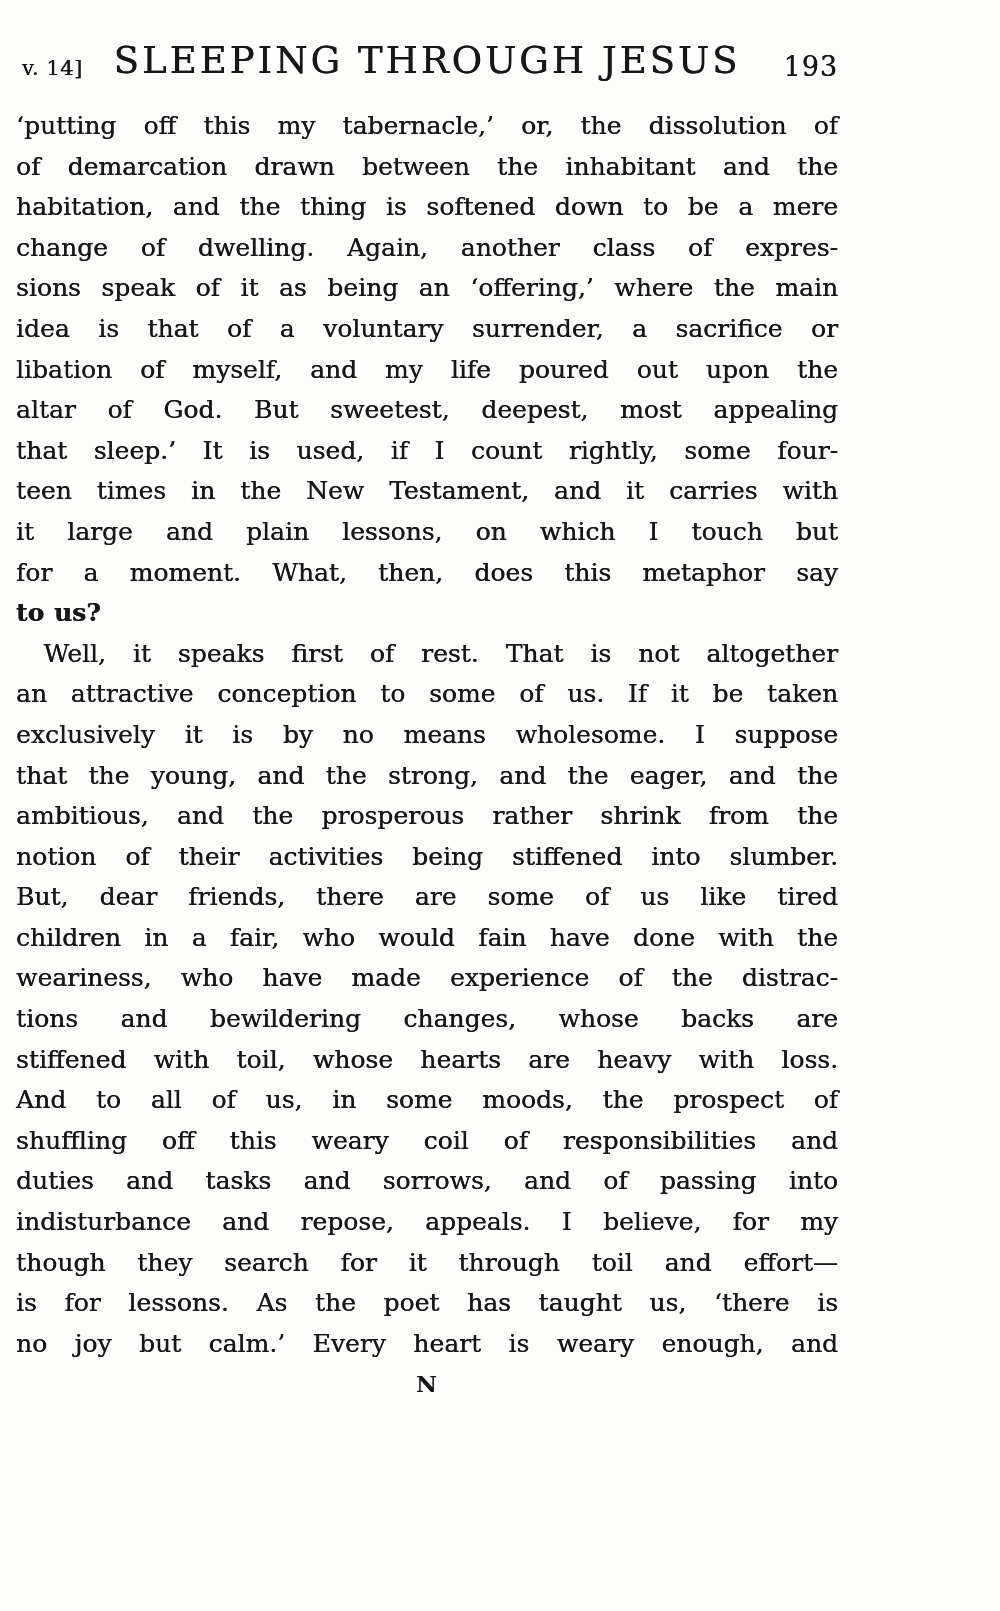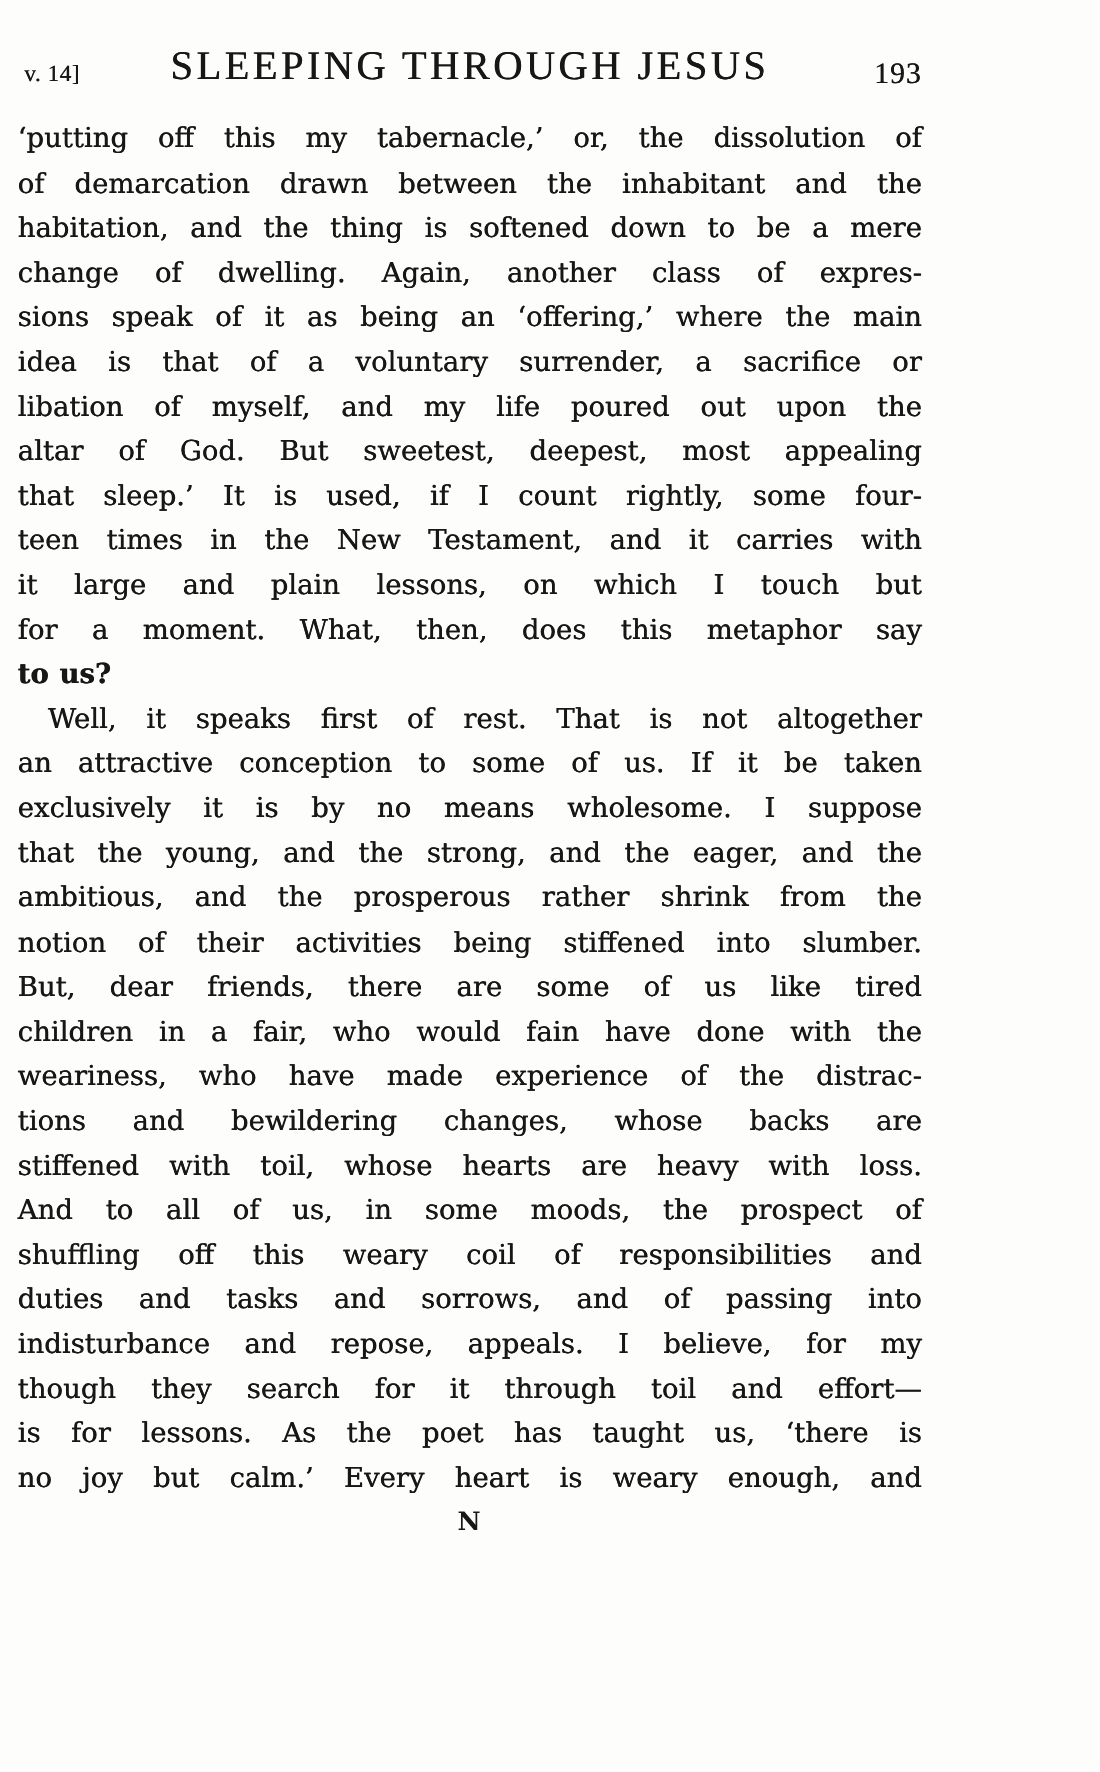--- a/index.html
+++ b/index.html
@@ -21,21 +21,20 @@
     position: absolute;
     left: 16px;
     top: 38px;
     width: 822px;
   }
   
   .page-header {
     position: relative;
     height: 44px;
     margin-bottom: 24px;
-    font-family: Liberation Serif, serif;
   }
   .verse-ref {
     position: absolute;
     left: 6px;
     bottom: 2px;
     font-size: 21px;
     letter-spacing: 0.5px;
     text-shadow: 0.3px 0 0 currentColor;
   }
   .running-title {

